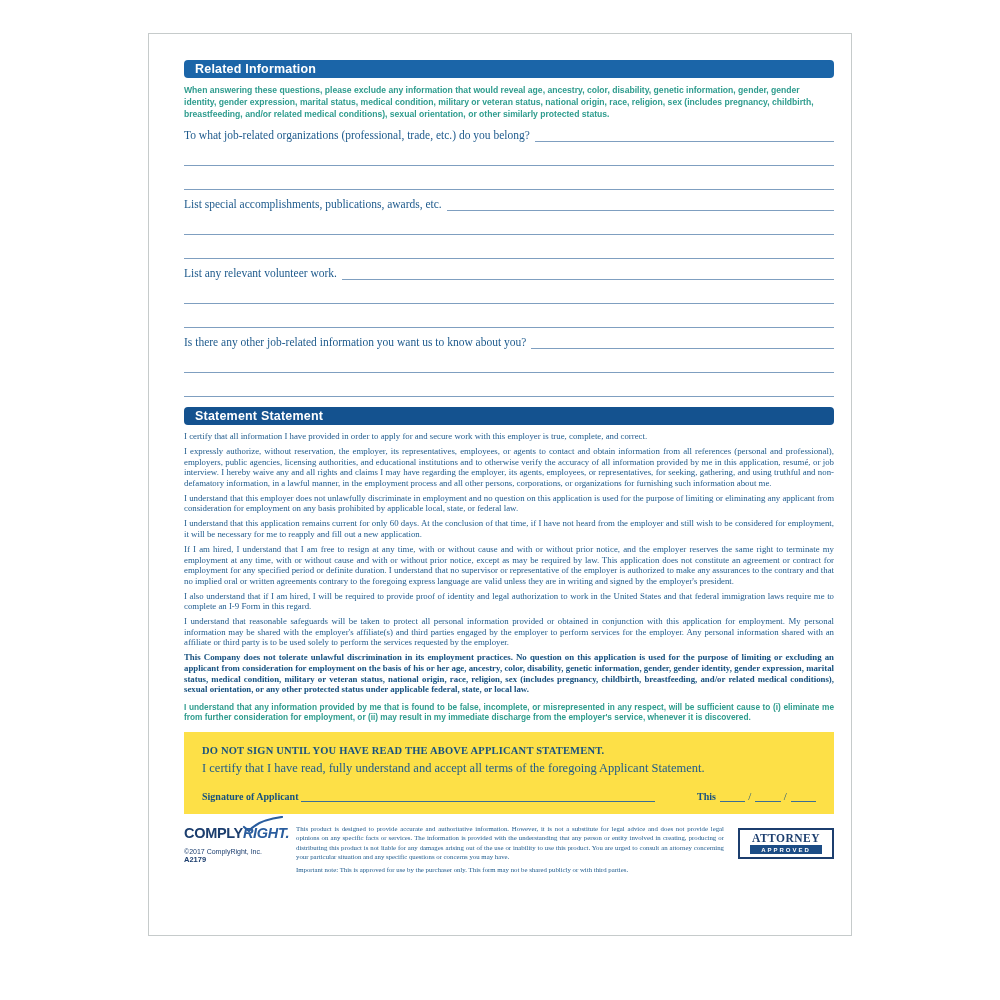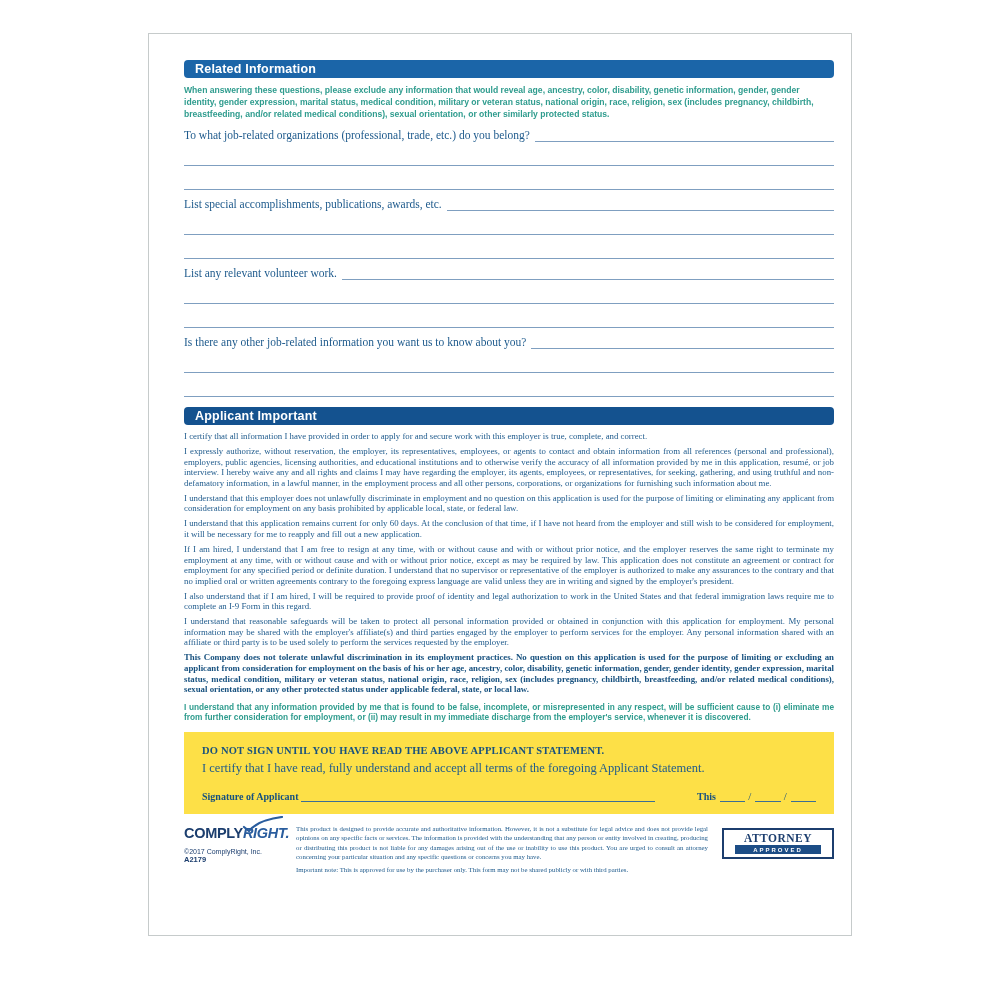--- a/index.html
+++ b/index.html
@@ -90,21 +90,21 @@
   .logo-right{
     font-family:"Liberation Sans", sans-serif;font-weight:bold;font-style:italic;
     color:#2a5d9e;font-size:14.5px;letter-spacing:-.3px;
   }
   .logo svg{position:absolute;left:58px;top:-8px;}
   .copyright{color:#1c3e6e;font-size:7px;margin-top:6px;font-family:"Liberation Sans", sans-serif;}
   .form-number{color:#1c3e6e;font-size:7.5px;font-weight:bold;font-family:"Liberation Sans", sans-serif;}
   .f-mid{flex:1;padding:0 14px 0 8px;}
   .f-disclaimer{color:#1e5a8c;font-size:6.8px;line-height:1.35;text-align:justify;}
   .f-note{color:#1e5a8c;font-size:6.8px;line-height:1.35;margin-top:4px;}
-  .f-right{width:112px;flex:none;padding-top:4px;}
+  .f-right{width:96px;flex:none;padding-top:4px;}
   .badge{
     border:2px solid #1c3e6e;background:#ffffff;padding:2px 3px 3px 3px;text-align:center;
   }
   .badge-attorney{
     color:#1c3e6e;font-family:"Liberation Serif", serif;font-size:11.5px;
     letter-spacing:.5px;font-weight:bold;
   }
   .badge-approved{
     background:#1c4d86;color:#ffffff;font-family:"Liberation Sans", sans-serif;
     font-size:6px;font-weight:bold;letter-spacing:2px;padding:1.5px 0;
@@ -156,21 +156,21 @@
   <div class="q-block">
     <div class="q-row">
       <span class="q-label">Is there any other job-related information you want us to know about you?</span>
       <span class="q-fill"></span>
     </div>
     <div class="answer-line"></div>
     <div class="answer-line"></div>
   </div>
 
   <div class="bar second">
-    <span class="bar-title">Applicant Important</span>
+    <span class="bar-title">Statement Statement</span>
   </div>
 
   <p class="para">I certify that all information I have provided in order to apply for and secure work with this employer is true, complete, and correct.</p>
   <p class="para">I expressly authorize, without reservation, the employer, its representatives, employees, or agents to contact and obtain information from all references (personal and professional), employers, public agencies, licensing authorities, and educational institutions and to otherwise verify the accuracy of all information provided by me in this application, resumé, or job interview. I hereby waive any and all rights and claims I may have regarding the employer, its agents, employees, or representatives, for seeking, gathering, and using truthful and non-defamatory information, in a lawful manner, in the employment process and all other persons, corporations, or organizations for furnishing such information about me.</p>
   <p class="para">I understand that this employer does not unlawfully discriminate in employment and no question on this application is used for the purpose of limiting or eliminating any applicant from consideration for employment on any basis prohibited by applicable local, state, or federal law.</p>
   <p class="para">I understand that this application remains current for only 60 days. At the conclusion of that time, if I have not heard from the employer and still wish to be considered for employment, it will be necessary for me to reapply and fill out a new application.</p>
   <p class="para">If I am hired, I understand that I am free to resign at any time, with or without cause and with or without prior notice, and the employer reserves the same right to terminate my employment at any time, with or without cause and with or without prior notice, except as may be required by law. This application does not constitute an agreement or contract for employment for any specified period or definite duration. I understand that no supervisor or representative of the employer is authorized to make any assurances to the contrary and that no implied oral or written agreements contrary to the foregoing express language are valid unless they are in writing and signed by the employer's president.</p>
   <p class="para">I also understand that if I am hired, I will be required to provide proof of identity and legal authorization to work in the United States and that federal immigration laws require me to complete an I-9 Form in this regard.</p>
   <p class="para">I understand that reasonable safeguards will be taken to protect all personal information provided or obtained in conjunction with this application for employment. My personal information may be shared with the employer's affiliate(s) and third parties engaged by the employer to perform services for the employer. Any personal information shared with an affiliate or third party is to be used solely to perform the services requested by the employer.</p>
   <p class="para bold-navy">This Company does not tolerate unlawful discrimination in its employment practices. No question on this application is used for the purpose of limiting or excluding an applicant from consideration for employment on the basis of his or her age, ancestry, color, disability, genetic information, gender, gender identity, gender expression, marital status, medical condition, military or veteran status, national origin, race, religion, sex (includes pregnancy, childbirth, breastfeeding, and/or related medical conditions), sexual orientation, or any other protected status under applicable federal, state, or local law.</p>

